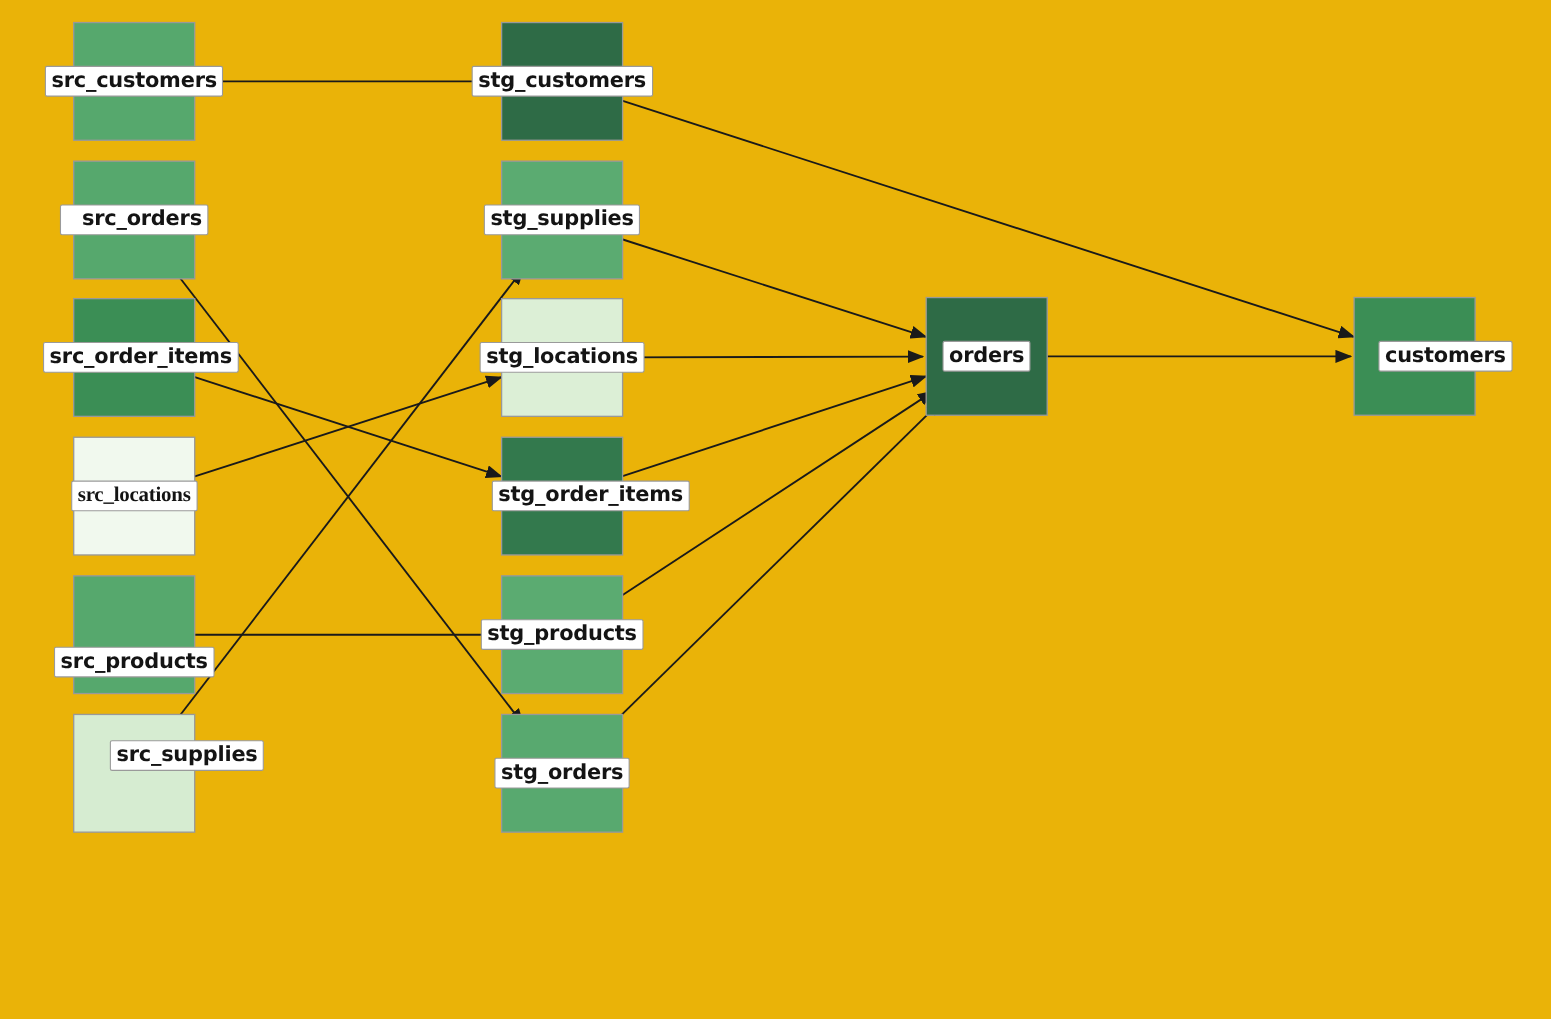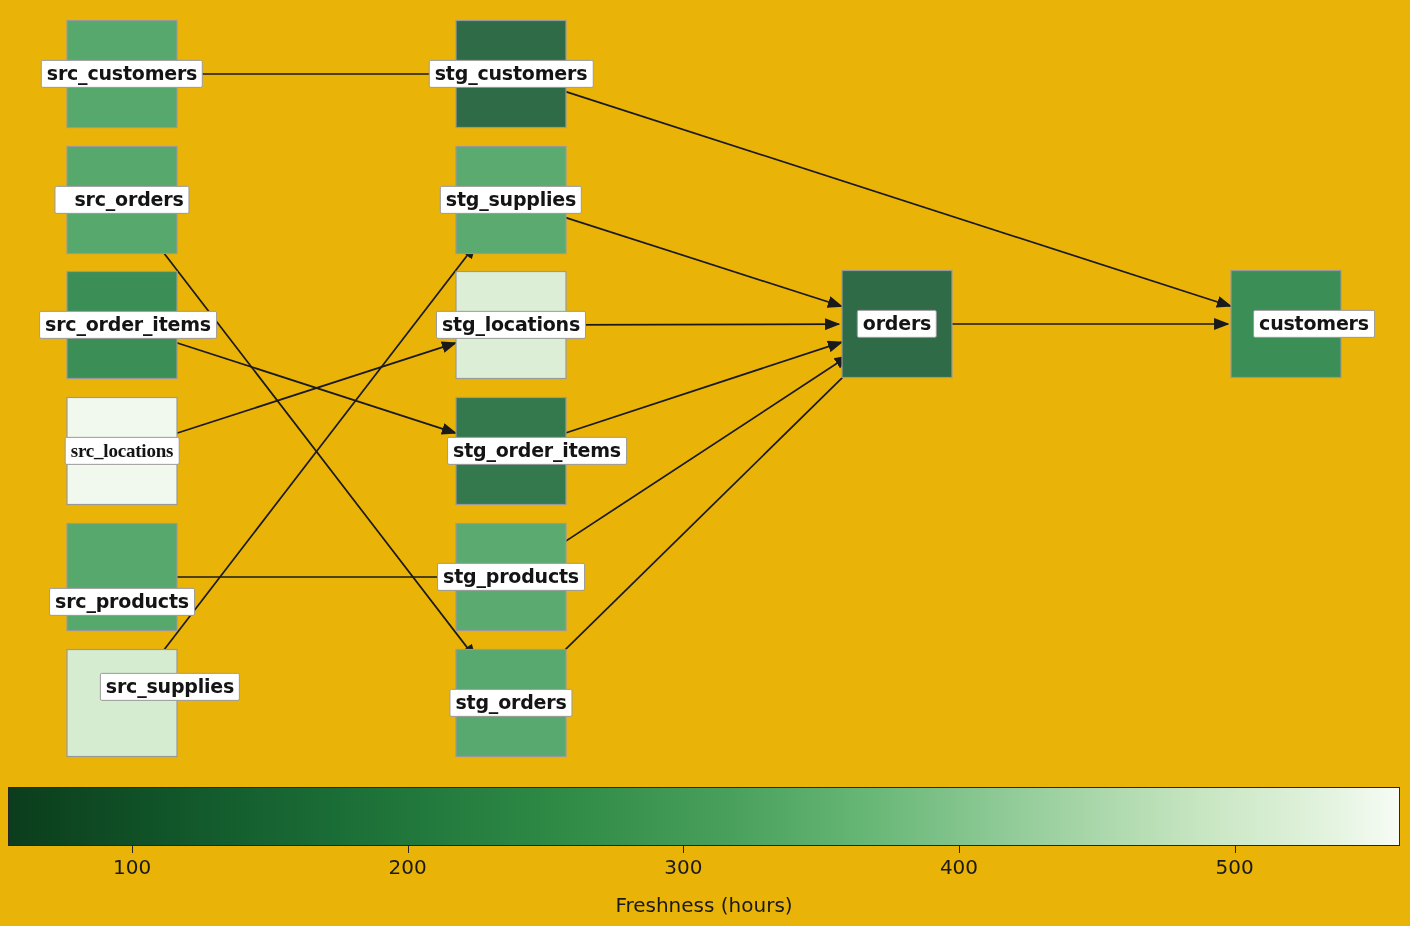--- a/index.html
+++ b/index.html
@@ -160,34 +160,14 @@
       <div class="node-label" style="left: 511px; top: 74px; text-align: center;">stg_customers</div>
       <div class="node-label" style="left: 511px; top: 200px; text-align: center;">stg_supplies</div>
       <div class="node-label" style="left: 511px; top: 325px;">stg_locations</div>
       <div class="node-label" style="left: 511px; top: 451px; margin-left: 26px;">stg_order_items</div>
       <div class="node-label" style="left: 511px; top: 577px;">stg_products</div>
       <div class="node-label" style="left: 511px; top: 703px;">stg_orders</div>
       <div class="node-label" style="left: 897px; top: 324px;">orders</div>
       <div class="node-label" style="left: 1314px; top: 324px;">customers</div>
     </div>
 
-  <div id="colorbar-wrap">
-    <div id="colorbar-bar">
-      <svg id="colorbar-gradient" viewBox="0 0 1392 59" preserveAspectRatio="none">
-        <rect x="0" y="0" width="1392" height="59" fill="url(#cbgrad)"></rect>
-      </svg>
-    </div>
-    <div id="cb-ticks">
-        <div class="cb-tick" style="left: 124.04px;"></div>
-        <div class="cb-ticklabel" style="left: 124.04px;">100</div>
-        <div class="cb-tick" style="left: 399.683px;"></div>
-        <div class="cb-ticklabel" style="left: 399.683px;">200</div>
-        <div class="cb-tick" style="left: 675.327px;"></div>
-        <div class="cb-ticklabel" style="left: 675.327px;">300</div>
-        <div class="cb-tick" style="left: 950.97px;"></div>
-        <div class="cb-ticklabel" style="left: 950.97px;">400</div>
-        <div class="cb-tick" style="left: 1226.61px;"></div>
-        <div class="cb-ticklabel" style="left: 1226.61px;">500</div>
-      </div>
-    <div id="colorbar-title">Freshness (hours)</div>
-  </div>
 
 </div>
 
 </body></html>

